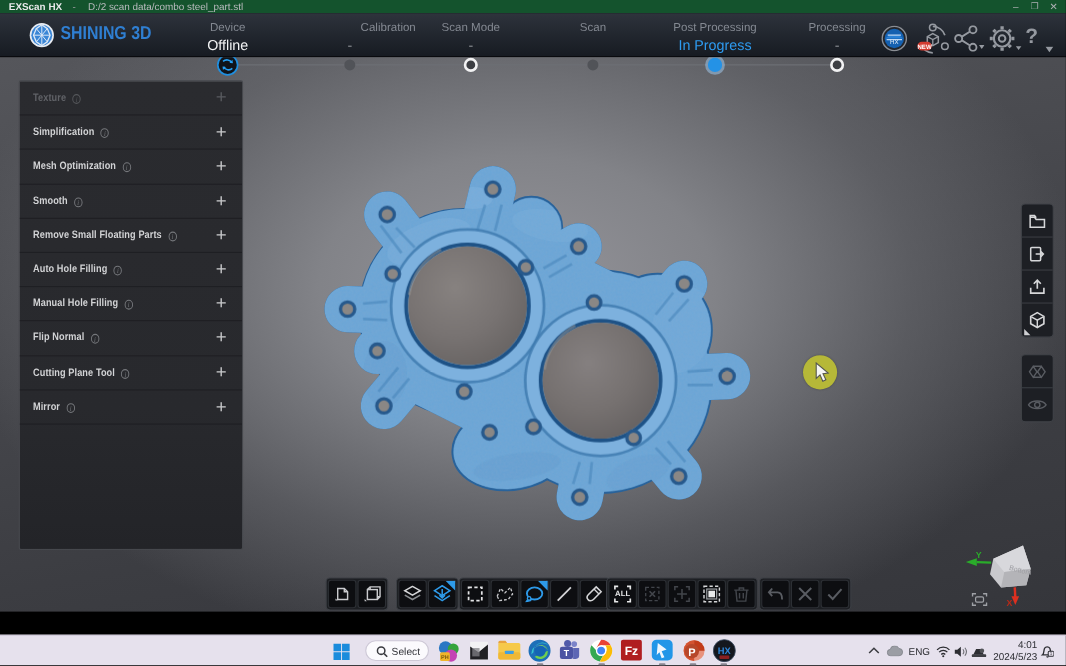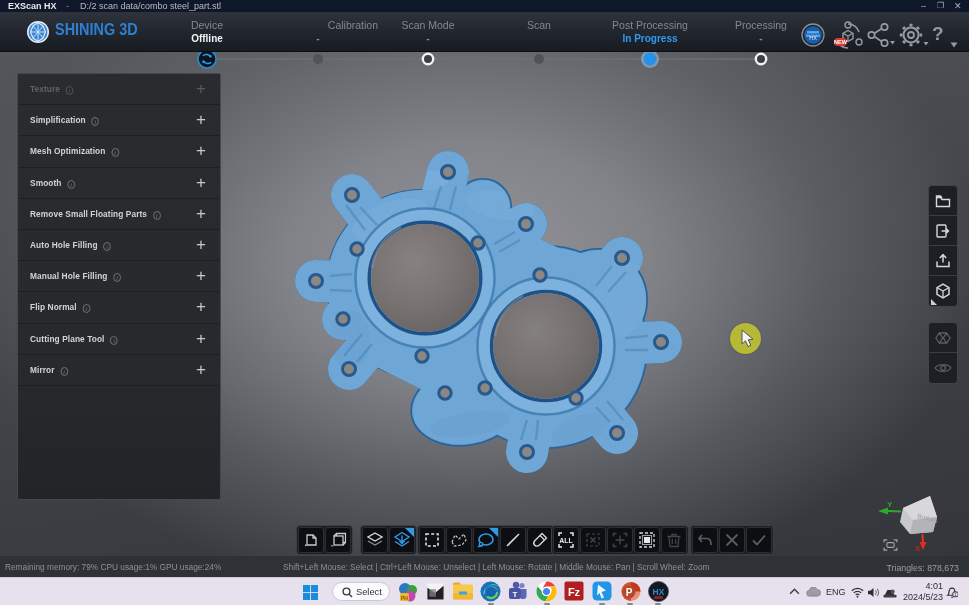--- a/index.html
+++ b/index.html
@@ -2,35 +2,35 @@
 <html><head>
 <meta charset="utf-8">
 <style>
   * { margin:0; padding:0; box-sizing:border-box; }
   html,body { width:969px; height:605px; overflow:hidden; background:#000; }
   body { font-family:"Liberation Sans", sans-serif; -webkit-font-smoothing:antialiased; }
   #app { position:relative; width:969px; height:605px; overflow:hidden; }
   .abs { position:absolute; }
 
   
-  #titlebar { left:0; top:0; width:969px; height:12px; background:#0f172a;
+  #titlebar { left:0; top:0; width:969px; height:12px; background:#14532d;
     color:#c9cacd; font-size:9px; line-height:12px; }
   #titlebar .t1 { position:absolute; left:8px; top:0; font-weight:bold; color:#e8e9ea; }
   #titlebar .t2 { position:absolute; left:66px; top:0; color:#9a9ca0; }
   #titlebar .t3 { position:absolute; left:80px; top:0; color:#b9bbbe; }
   .wbtn { position:absolute; top:0; height:12px; color:#aeb0b4; font-size:9px; line-height:12px; }
 
   
   #header { left:0; top:12px; width:969px; height:40px;
     background:linear-gradient(180deg,#2e333c 0%, #232830 45%, #171b22 100%);
     border-bottom:1px solid #0a0c10; }
   .navlabel { position:absolute; top:7px; width:120px; margin-left:-60px; text-align:center;
     color:#838891; font-size:10.5px; }
   .navsub { position:absolute; top:21px; width:130px; margin-left:-65px; text-align:center;
-    color:#8a8d93; font-size:10px; font-weight:bold; }
+    color:#8a8d93; font-size:13px; font-weight:normal; }
 
   
   #viewport { left:0; top:52px; width:969px; height:504px;
     background:radial-gradient(ellipse 600px 400px at 470px 210px, rgba(148,148,154,1) 0%, rgba(133,134,139,0.95) 30%, rgba(110,111,116,0.55) 60%, rgba(96,97,102,0) 85%),
     linear-gradient(170deg, #55565b 0%, #47484d 40%, #3c3d42 72%, #35363b 100%); }
 
   
   #progress { left:0; top:52px; width:969px; height:18px; }
 
   
@@ -539,25 +539,20 @@
   </svg>
   <svg class="abs" style="left:883px; top:539px;" width="15" height="12" viewBox="0 0 18 15">
     <path d="M1 4 V1 H5 M13 1 H17 V4 M17 11 V14 H13 M5 14 H1 V11" fill="none" stroke="#9fa1a6" stroke-width="1.6"></path>
     <rect x="4.5" y="4.5" width="9" height="6" rx="1.5" fill="none" stroke="#9fa1a6" stroke-width="1.4"></rect>
   </svg>
   <div class="abs" style="left:730px; top:323px; width:31px; height:31px; border-radius:50%; background:#b6b838; box-shadow:0 0 2px rgba(0,0,0,0.3);"></div>
   <svg class="abs" style="left:740px; top:329px;" width="14" height="20" viewBox="0 0 14 20">
     <path d="M2 1 L2 15 L5.5 11.8 L8 17.5 L10.8 16.2 L8.2 10.8 L13 10.2 Z" fill="#f5f5f5" stroke="#55564f" stroke-width="1"></path>
   </svg>
 
-  <div id="statusbar" class="abs">
-    <span class="sl">Remaining memory: 79% CPU usage:1%  GPU usage:24%</span>
-    <span class="sc">Shift+Left Mouse: Select | Ctrl+Left Mouse: Unselect | Left Mouse: Rotate | Middle Mouse: Pan | Scroll Wheel: Zoom</span>
-    <span class="sr">Triangles: 878,673</span>
-  </div>
 
   <div id="taskbar" class="abs">
     <svg class="tico" style="left:303px; top:7px;" width="15" height="15" viewBox="0 0 17 17">
       <rect x="0" y="0" width="8" height="8" fill="#1a8cdc"></rect>
         <rect x="9" y="0" width="8" height="8" fill="#1a8cdc"></rect>
       <rect x="0" y="9" width="8" height="8" fill="#1a8cdc"></rect>
         <rect x="9" y="9" width="8" height="8" fill="#1a8cdc"></rect>
     </svg>
     <div class="abs" style="left:332px; top:4px; width:58px; height:19px; background:#fbfafd; border:1px solid #cdc8d6; border-radius:10px;">
       <svg style="position:absolute; left:9px; top:4px;" width="11" height="11" viewBox="0 0 11 11">

